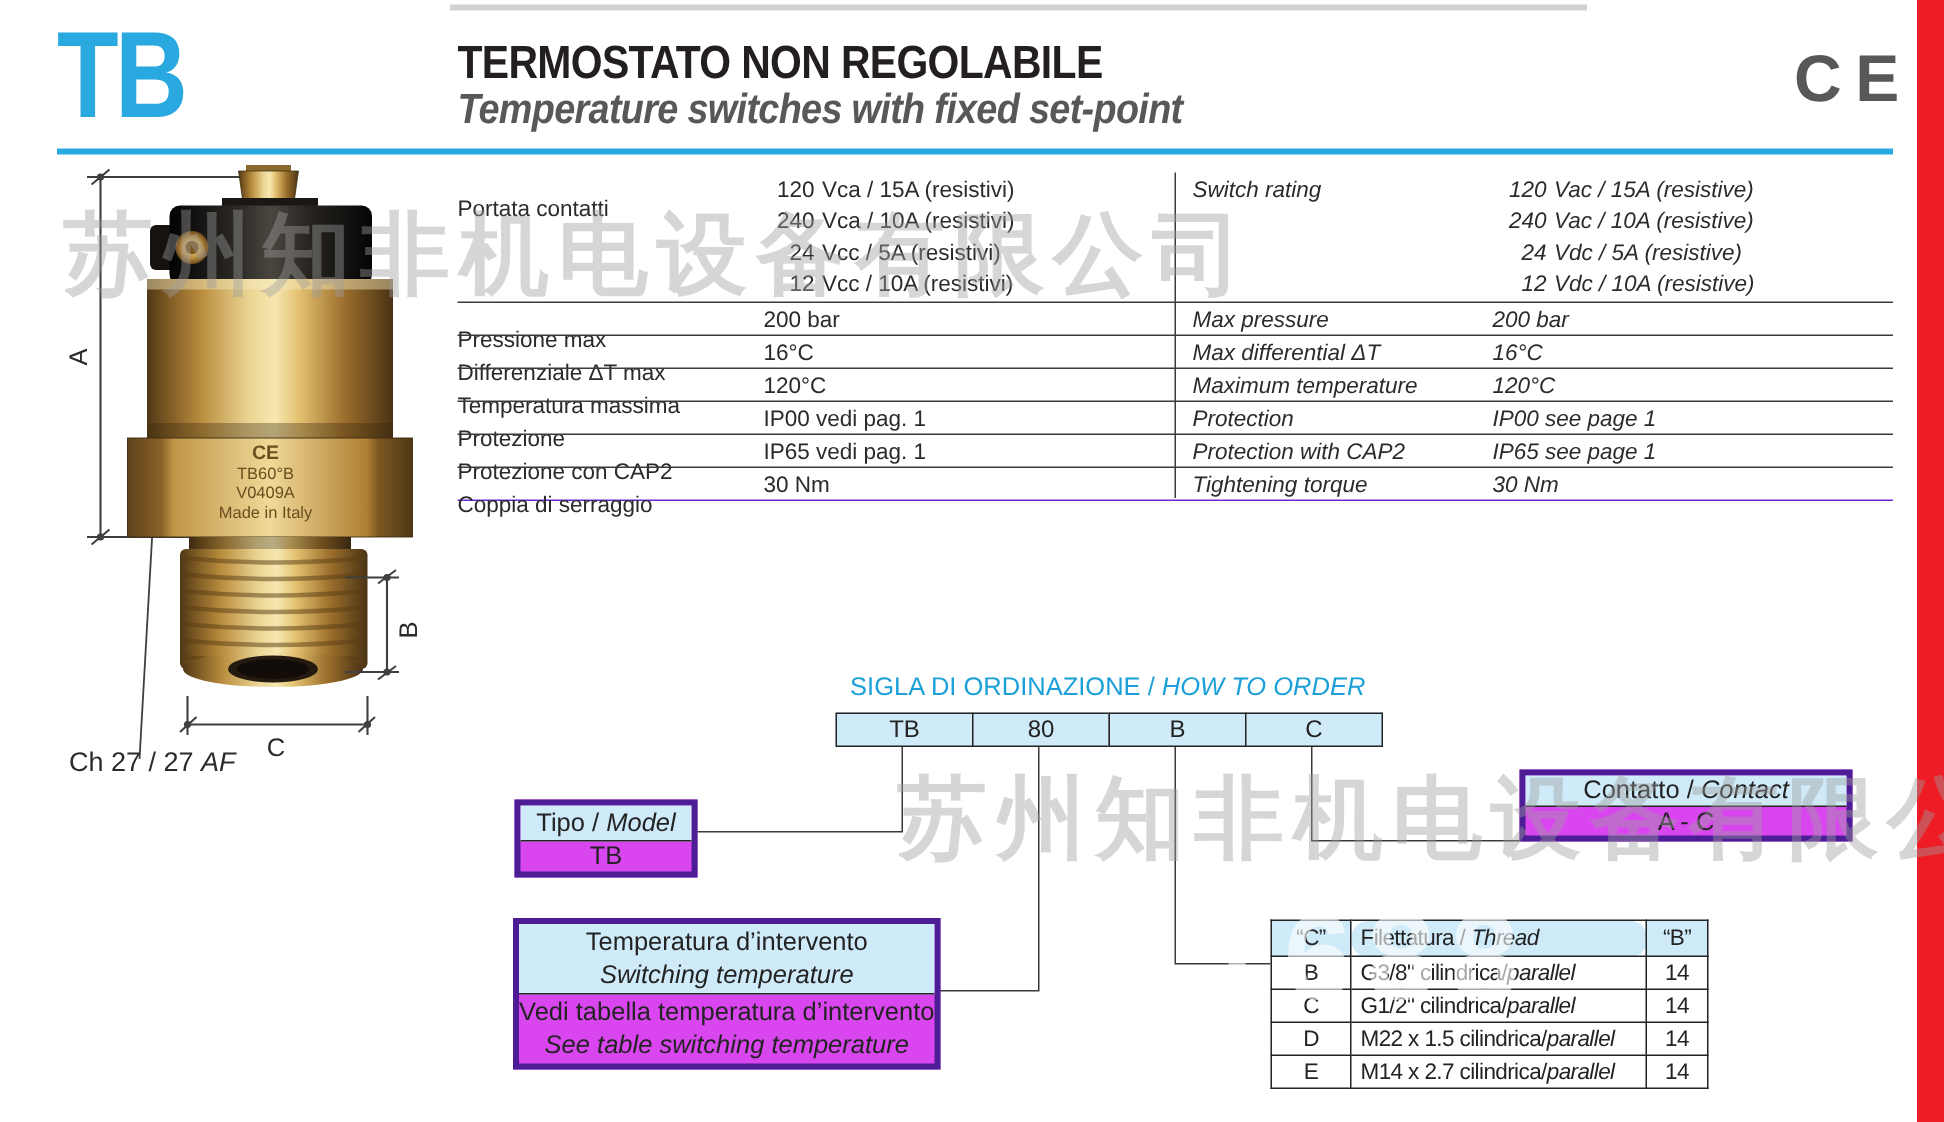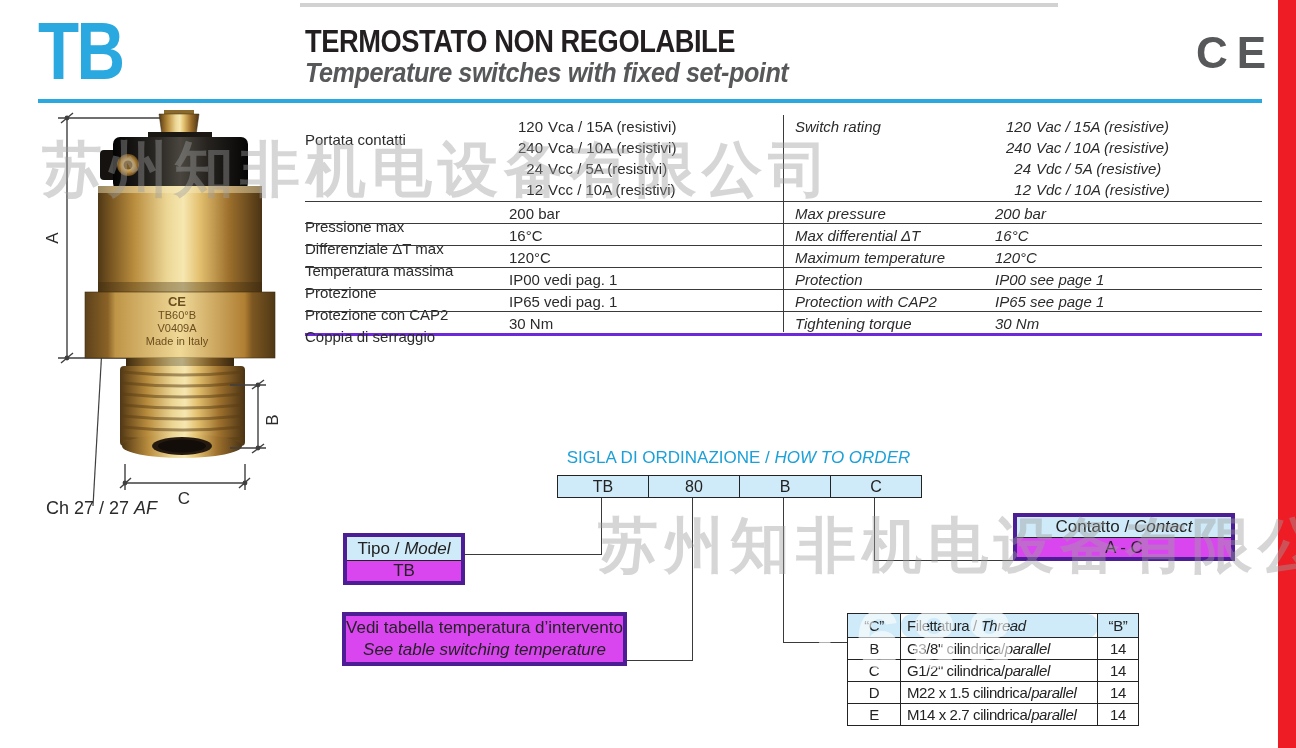--- a/index.html
+++ b/index.html
@@ -24,21 +24,21 @@
   .wm1{left:42px;top:130px;font-size:60px;letter-spacing:6px;}
   .wm2{left:598px;top:506px;font-size:60px;letter-spacing:6px;}
   .wm3{left:800px;top:592px;font-size:82px;font-weight:700;color:rgba(255,255,255,.6);
        letter-spacing:10px;z-index:7;pointer-events:none;}
 
   
   .spec{left:305px;top:115px;width:957px;font-size:15px;line-height:21px;color:#2b2b2b;}
   .spec .vdiv{position:absolute;left:478px;top:0;height:217px;border-left:1px solid #3a3a3a;}
   .spec-row1{position:relative;height:86px;}
   .spec-row{position:relative;height:21px;border-top:1px solid #3a3a3a;}
-  .spec-row:last-child{border-bottom:3px solid #6d28d9;}
+  .spec-row:last-child{border-bottom:1px solid #6d28d9;}
   .lab-it{position:absolute;left:0;top:14px;white-space:nowrap;}
   .val-it{position:absolute;left:204px;top:1px;white-space:nowrap;}
   .lab-en{position:absolute;left:490px;top:1px;white-space:nowrap;font-style:italic;}
   .val-en{position:absolute;left:690px;top:1px;white-space:nowrap;font-style:italic;}
   .vline{display:flex;}
   .vnum{display:inline-block;width:34px;text-align:right;}
   .vnum.en{width:36px;}
   .vrest{margin-left:5px;}
 
   
@@ -318,20 +318,24 @@
   </div>
 
   <div class="flow-box contact-box">
     <div class="hd">
       <span class="it-part">Contatto / </span><span class="en-part">Contact</span>
     </div>
     <div class="bd">A - C</div>
   </div>
 
   <div class="flow-box temp-box">
+    <div class="hd">
+      <div class="it-part">Temperatura d’intervento</div>
+      <div class="en-part">Switching temperature</div>
+    </div>
     <div class="bd">
       <div class="it-part">Vedi tabella temperatura d’intervento</div>
       <div class="en-part">See table switching temperature</div>
     </div>
   </div>
 
   <table class="thread">
     <tbody>
         <tr>
       <th class="col-c">“C”</th>

